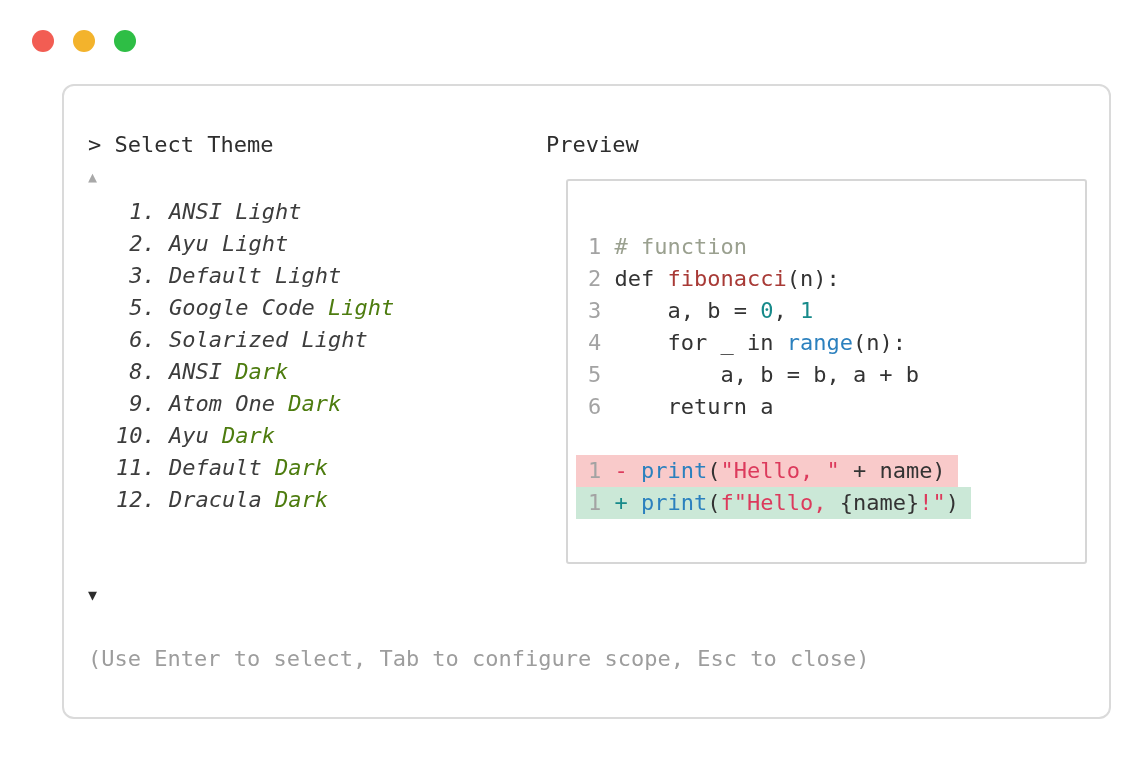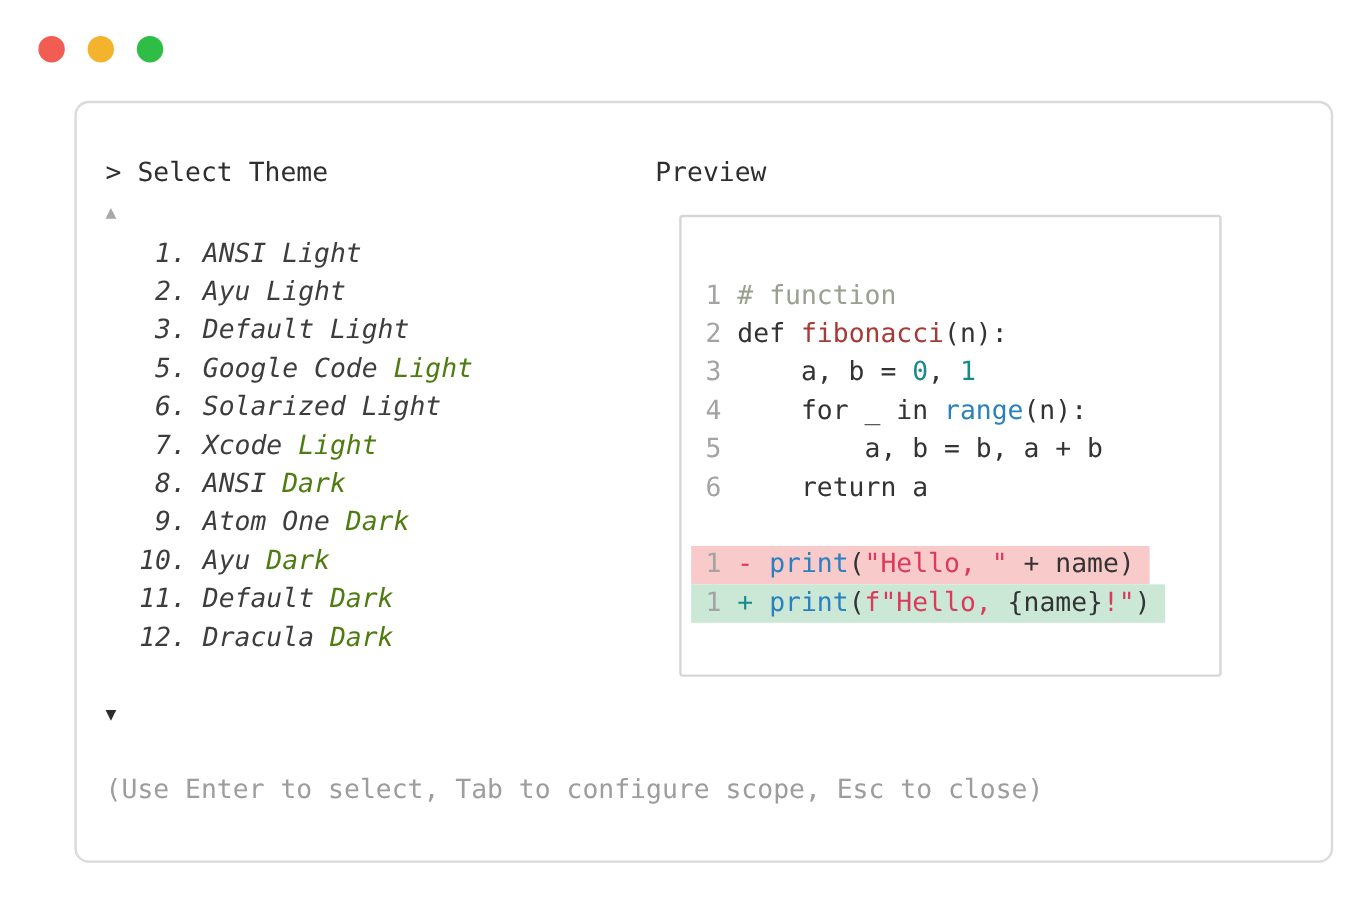--- a/index.html
+++ b/index.html
@@ -36,21 +36,21 @@
   .row.selected .num, .row.selected .name { color:#178a8a; }
   .sel-dot {
     position:absolute; left:-6px; top:9px; width:14px; height:14px;
     border-radius:50%; background:#178a8a;
   }
 
   .help { position:absolute; left:24px; top:560px; font-size:22px; color:#9d9d9d; white-space:pre; }
 
   
   .preview-box {
-    position:absolute; left:502px; top:93px; width:452px; height:385px;
+    position:absolute; left:502px; top:93px; width:521px; height:385px;
     border:2px solid #d6d6d6; border-radius:3px; background:#ffffff;
   }
   .code { position:absolute; left:20px; top:50px; font-size:22px; line-height:32px; color:#333333; }
   .code-line { white-space:pre; height:32px; }
   .ln { display:inline-block; width:1ch; text-align:right; color:#a3a3a3; margin-right:1ch; }
   .sign { margin-right:1ch; }
   .t-com  { color:#9aa08f; }
   .t-fn   { color:#a83a36; }
   .t-num  { color:#178a8a; }
   .t-blue { color:#2b80be; }
@@ -79,21 +79,20 @@
     <div class="preview-label">Preview</div>
 
     <div class="scroll-up">▲</div>
 
     <div class="theme-list">
       <div class="row"><span class="num">1.</span><span class="name">ANSI Light</span><span class="variant"></span></div>
       <div class="row"><span class="num">2.</span><span class="name">Ayu Light</span><span class="variant"></span></div>
       <div class="row"><span class="num">3.</span><span class="name">Default Light</span><span class="variant"></span></div>
       <div class="row"><span class="num">5.</span><span class="name">Google Code</span><span class="variant">Light</span></div>
       <div class="row"><span class="num">6.</span><span class="name">Solarized Light</span><span class="variant"></span></div>
-      <div class="row"><span class="num">7.</span><span class="name">Xcode</span><span class="variant">Light</span></div>
       <div class="row"><span class="num">8.</span><span class="name">ANSI</span><span class="variant">Dark</span></div>
       <div class="row"><span class="num">9.</span><span class="name">Atom One</span><span class="variant">Dark</span></div>
       <div class="row"><span class="num">10.</span><span class="name">Ayu</span><span class="variant">Dark</span></div>
       <div class="row"><span class="num">11.</span><span class="name">Default</span><span class="variant">Dark</span></div>
       <div class="row"><span class="num">12.</span><span class="name">Dracula</span><span class="variant">Dark</span></div>
     </div>
 
     <div class="scroll-down">▼</div>
 
     <div class="preview-box">

